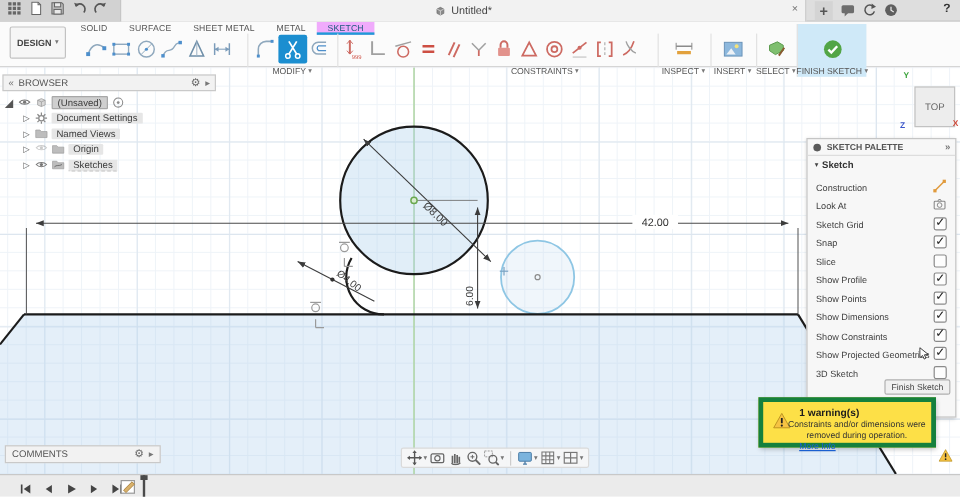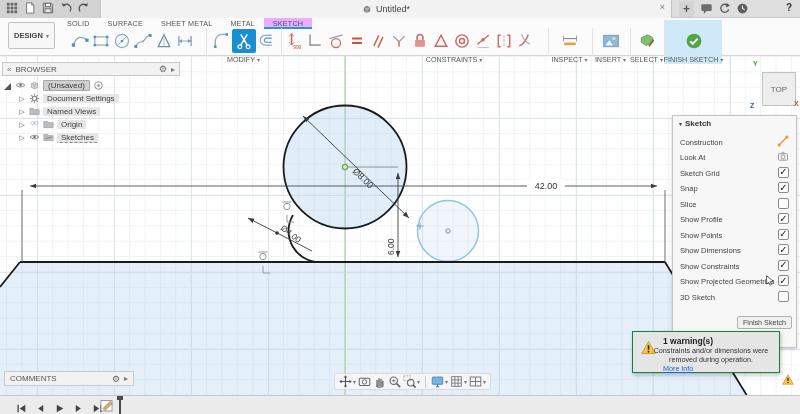--- a/index.html
+++ b/index.html
@@ -63,21 +63,21 @@
   #pal-hd{height:14px;border-bottom:1px solid #ddd;display:flex;align-items:center;gap:4px;font-size:7.2px;font-weight:bold;color:#555;padding:0 4px;}
   #pal-hd .spacer{flex:1;}
   #pal-sec{height:15px;display:flex;align-items:center;gap:3px;font-size:8px;font-weight:bold;color:#333;padding:0 6px;}
   .prow{height:15.5px;display:flex;align-items:flex-end;font-size:7.6px;color:#3f3f3f;padding:0 7px;position:relative;}
   .prow .spacer{flex:1;}
   .cbox{width:11px;height:11px;border:1px solid #8a8a8a;border-radius:2px;background:#fdfdfd;display:flex;align-items:center;justify-content:center;font-size:10px;color:#1c1c1c;line-height:10px;}
   .prow svg.ctl{width:12px;height:12px;}
   .prow svg.cursor{position:absolute;right:20px;top:3px;width:11px;height:13px;}
   #pal-finish{position:absolute;right:4px;bottom:18px;width:55px;height:13px;background:#f0f0f0;border:1px solid #b0b0b0;border-radius:2px;font-size:7.2px;color:#444;display:flex;align-items:center;justify-content:center;}
   
-  #warnbox{position:absolute;left:632px;top:331px;width:148px;height:42px;background:#e5e5e5;border:1px solid #15803d;box-shadow:1px 2px 4px rgba(0,0,0,.25);z-index:6;}
+  #warnbox{position:absolute;left:632px;top:331px;width:148px;height:42px;background:#fde047;border:4px solid #15803d;box-shadow:1px 2px 4px rgba(0,0,0,.25);z-index:6;}
   #warnbox .wicon{position:absolute;left:7px;top:8px;width:17px;height:15px;}
   #warn-title{position:absolute;left:30px;top:4px;font-size:8.5px;font-weight:bold;color:#1c1c1c;}
   #warn-msg{position:absolute;left:14px;top:14px;width:128px;font-size:7.2px;line-height:1.25;color:#333;text-align:center;}
   #warn-link{position:absolute;left:30px;top:32px;font-size:7.2px;color:#1a5fd0;text-decoration:underline;}
   #mini-warn{position:absolute;left:782px;top:374px;width:12px;height:11px;z-index:6;}
   
   #comments{position:absolute;left:4px;top:371px;width:130px;height:15px;background:#f2f2f2;border:1px solid #c9c9c9;display:flex;align-items:center;gap:4px;font-size:8px;color:#555;padding:0 5px;z-index:5;}
   #comments .spacer{flex:1;}
   #navbar{position:absolute;left:334px;top:373px;height:17px;background:rgba(246,246,246,.92);border:1px solid #dadada;border-radius:2px;display:flex;align-items:center;padding:0 4px;gap:2px;z-index:5;}
   .navcell{display:flex;align-items:center;gap:1px;}
@@ -511,20 +511,28 @@
         <svg viewBox="0 0 14 14">
           <path d="M1 3 L5.5 3 L7 4.6 L13 4.6 L13 11 L1 11 Z" fill="#bdbdbd" stroke="#9a9a9a" stroke-width="0.7"></path>
           <path d="M3 9 C5 6.5 8 8.5 11 6.5" stroke="#6d6d6d" fill="none"></path>
         </svg>
         <span class="lbl dash-u">Sketches</span>
       </div>
     </div>
 </div>
 
 <div id="palette">
+  <div id="pal-hd">
+    <svg width="8" height="8" viewBox="0 0 10 10">
+        <circle cx="5" cy="5" r="4" fill="#5a5a5a"></circle>
+      </svg>
+    <span>SKETCH PALETTE</span>
+    <span class="spacer"></span>
+    <span class="hchev">»</span>
+  </div>
   <div id="pal-sec">
     <span class="caret" style="color:#444;">▾</span>
     <span>Sketch</span>
   </div>
   <div id="pal-rows">
       <div class="prow">
         <span>Construction</span>
         <span class="spacer"></span>
         <svg class="ctl" viewBox="0 0 16 16">
           <path d="M3 13 L13 3" stroke="#e09a3c" stroke-width="1.6" fill="none"></path>

